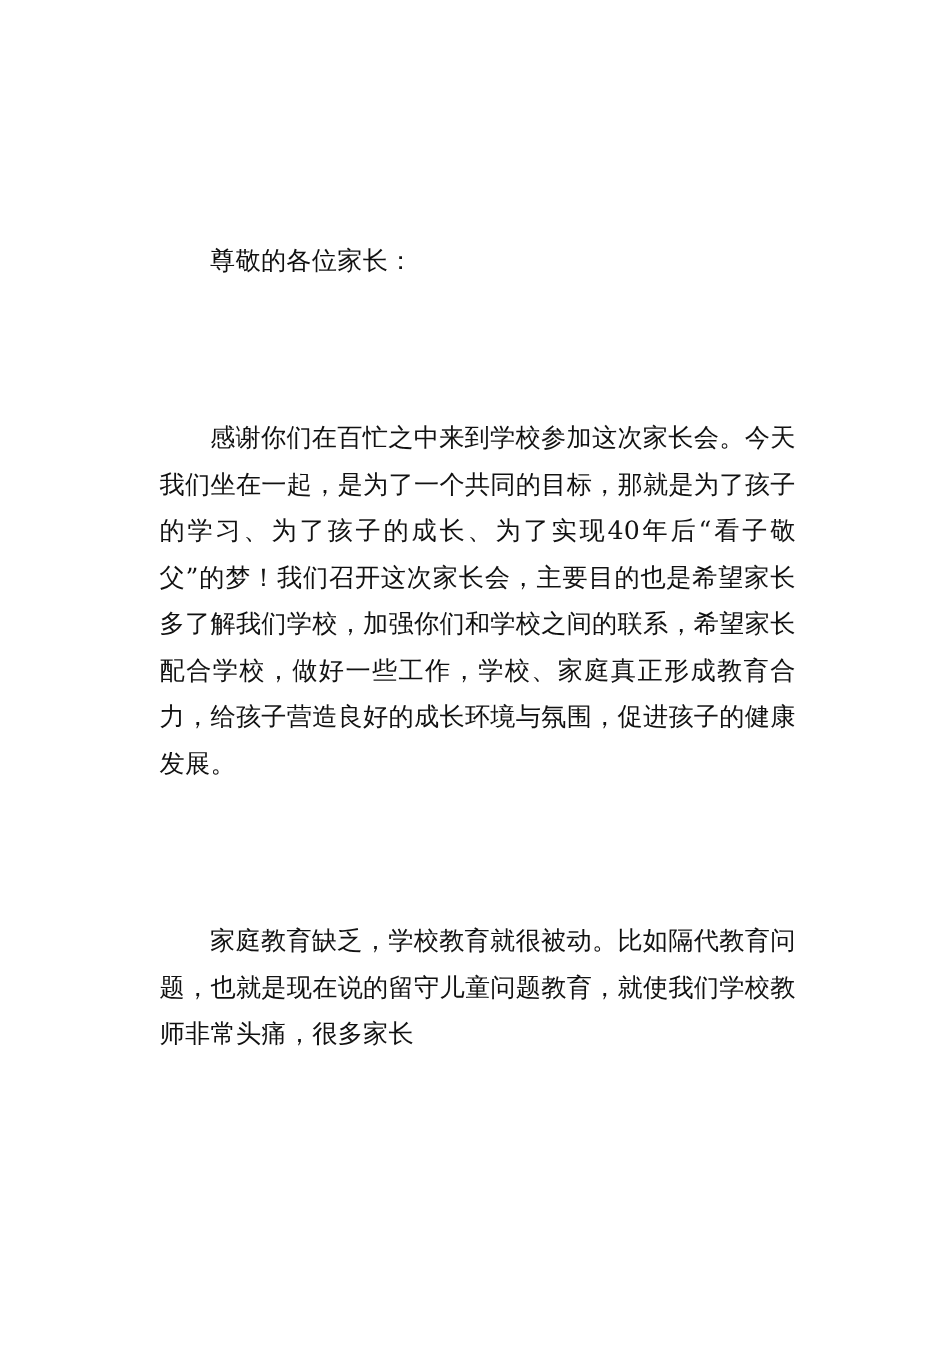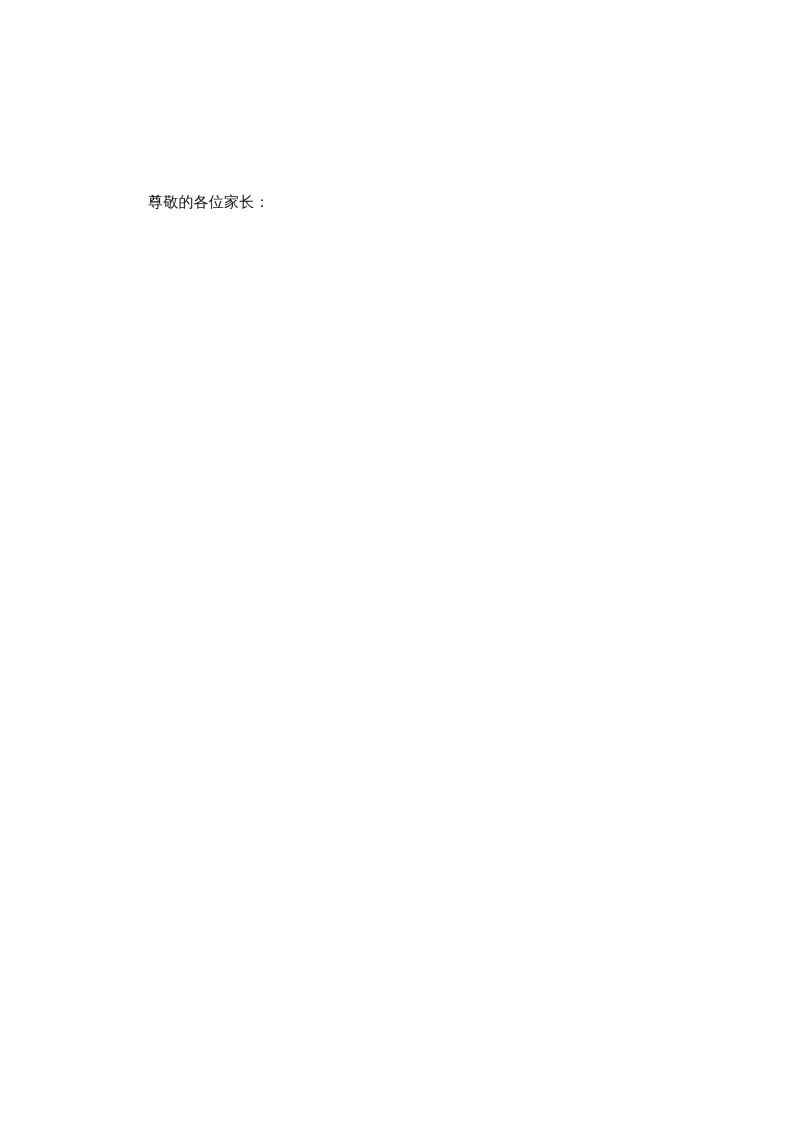--- a/index.html
+++ b/index.html
@@ -15,34 +15,36 @@
     font-family: "DejaVu Serif", "Liberation Serif", serif;
     color: #111111;
   }
   .page {
     position: absolute;
     left: 117px;
     top: 182px;
     width: 562px;
   }
   .para {
-    margin: 1px;
-    font-size: 15px;
+    margin: 16px;
+    font-size: 21px;
     line-height: 38.7px;
     text-indent: 2em;
     text-align: justify;
     text-align-last: left;
     letter-spacing: 0.2px;
   }
   .gap {
     height: 38.7px;
   }
 </style>
 </head>
 <body>
 
 <div class="page">
   <p class="para">尊敬的各位家长：</p>
   <div class="gap"></div>
   <div class="gap"></div>
+  <p class="para">感谢你们在百忙之中来到学校参加这次家长会。今天我们坐在一起，是为了一个共同的目标，那就是为了孩子的学习、为了孩子的成长、为了实现40年后“看子敬父”的梦！我们召开这次家长会，主要目的也是希望家长多了解我们学校，加强你们和学校之间的联系，希望家长配合学校，做好一些工作，学校、家庭真正形成教育合力，给孩子营造良好的成长环境与氛围，促进孩子的健康发展。</p>
   <div class="gap"></div>
   <div class="gap"></div>
+  <p class="para">家庭教育缺乏，学校教育就很被动。比如隔代教育问题，也就是现在说的留守儿童问题教育，就使我们学校教师非常头痛，很多家长</p>
 </div>
 
 </body></html>

